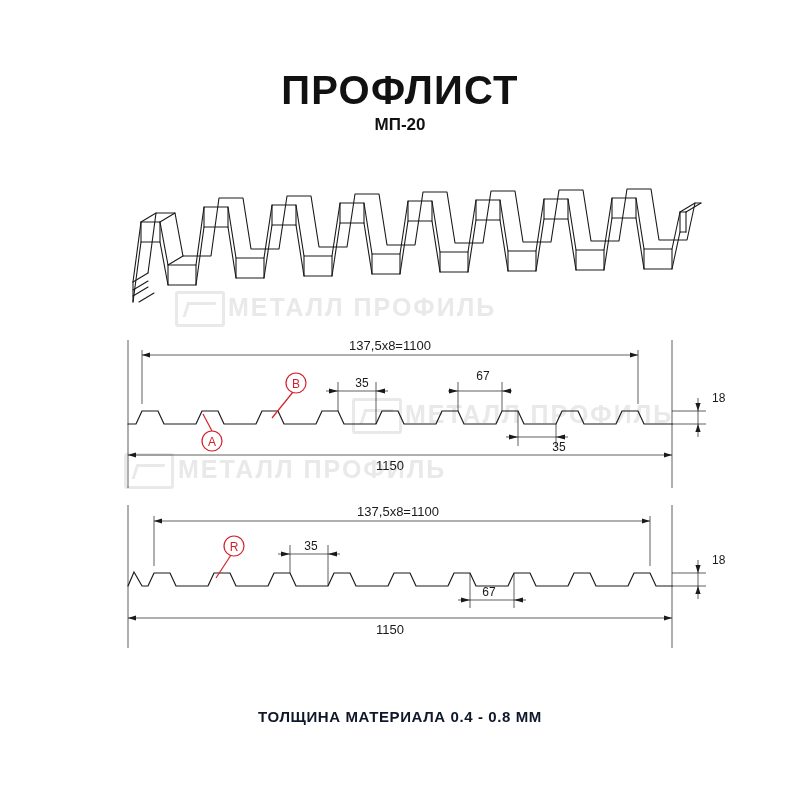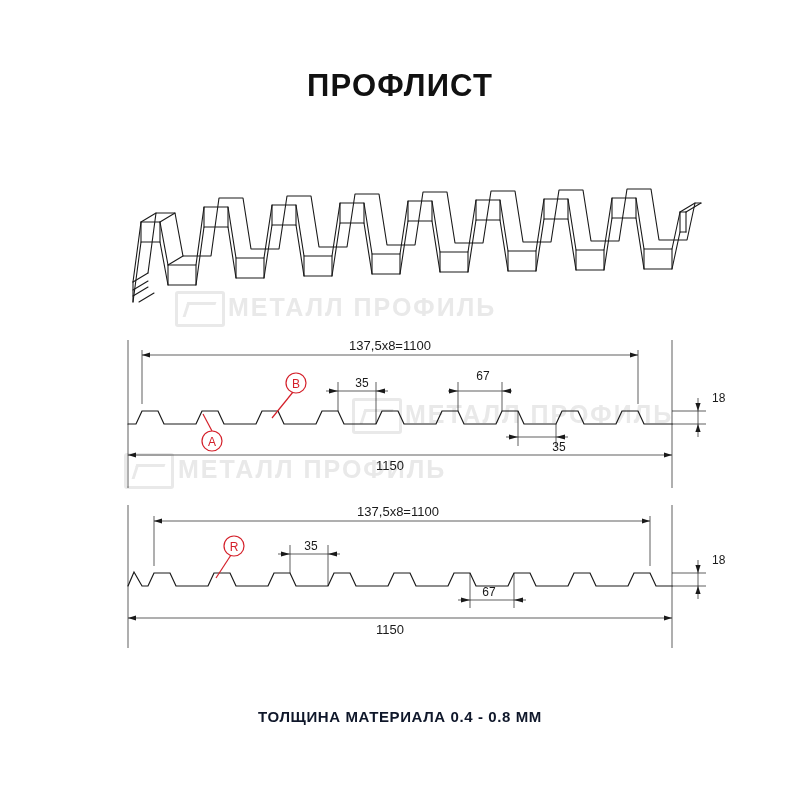--- a/index.html
+++ b/index.html
@@ -18,21 +18,21 @@
   .page {
     position: absolute;
     inset: 0;
   }
   .title {
     position: absolute;
     top: 68px;
     left: 0;
     width: 800px;
     text-align: center;
-    font-size: 31px;
+    font-size: 40px;
     font-weight: bold;
     letter-spacing: 1.2px;
     color: #111;
   }
   .subtitle {
     position: absolute;
     top: 115px;
     left: 0;
     width: 800px;
     text-align: center;
@@ -92,20 +92,21 @@
   .wm-logo1 { top: 291px; left: 175px; }
   .wm-logo2 { top: 398px; left: 352px; }
   .wm-logo3 { top: 453px; left: 124px; }
 </style>
 </head>
 <body>
 
 <div class="page">
 
   <div class="title">ПРОФЛИСТ</div>
+  <div class="subtitle">МП-20</div>
 
   <div class="wm-logo wm-logo1"></div>
   <div class="wm wm1">МЕТАЛЛ ПРОФИЛЬ</div>
 
   <div class="wm-logo wm-logo2"></div>
   <div class="wm wm2">МЕТАЛЛ ПРОФИЛЬ</div>
 
   <div class="wm-logo wm-logo3"></div>
   <div class="wm wm3">МЕТАЛЛ ПРОФИЛЬ</div>
 

